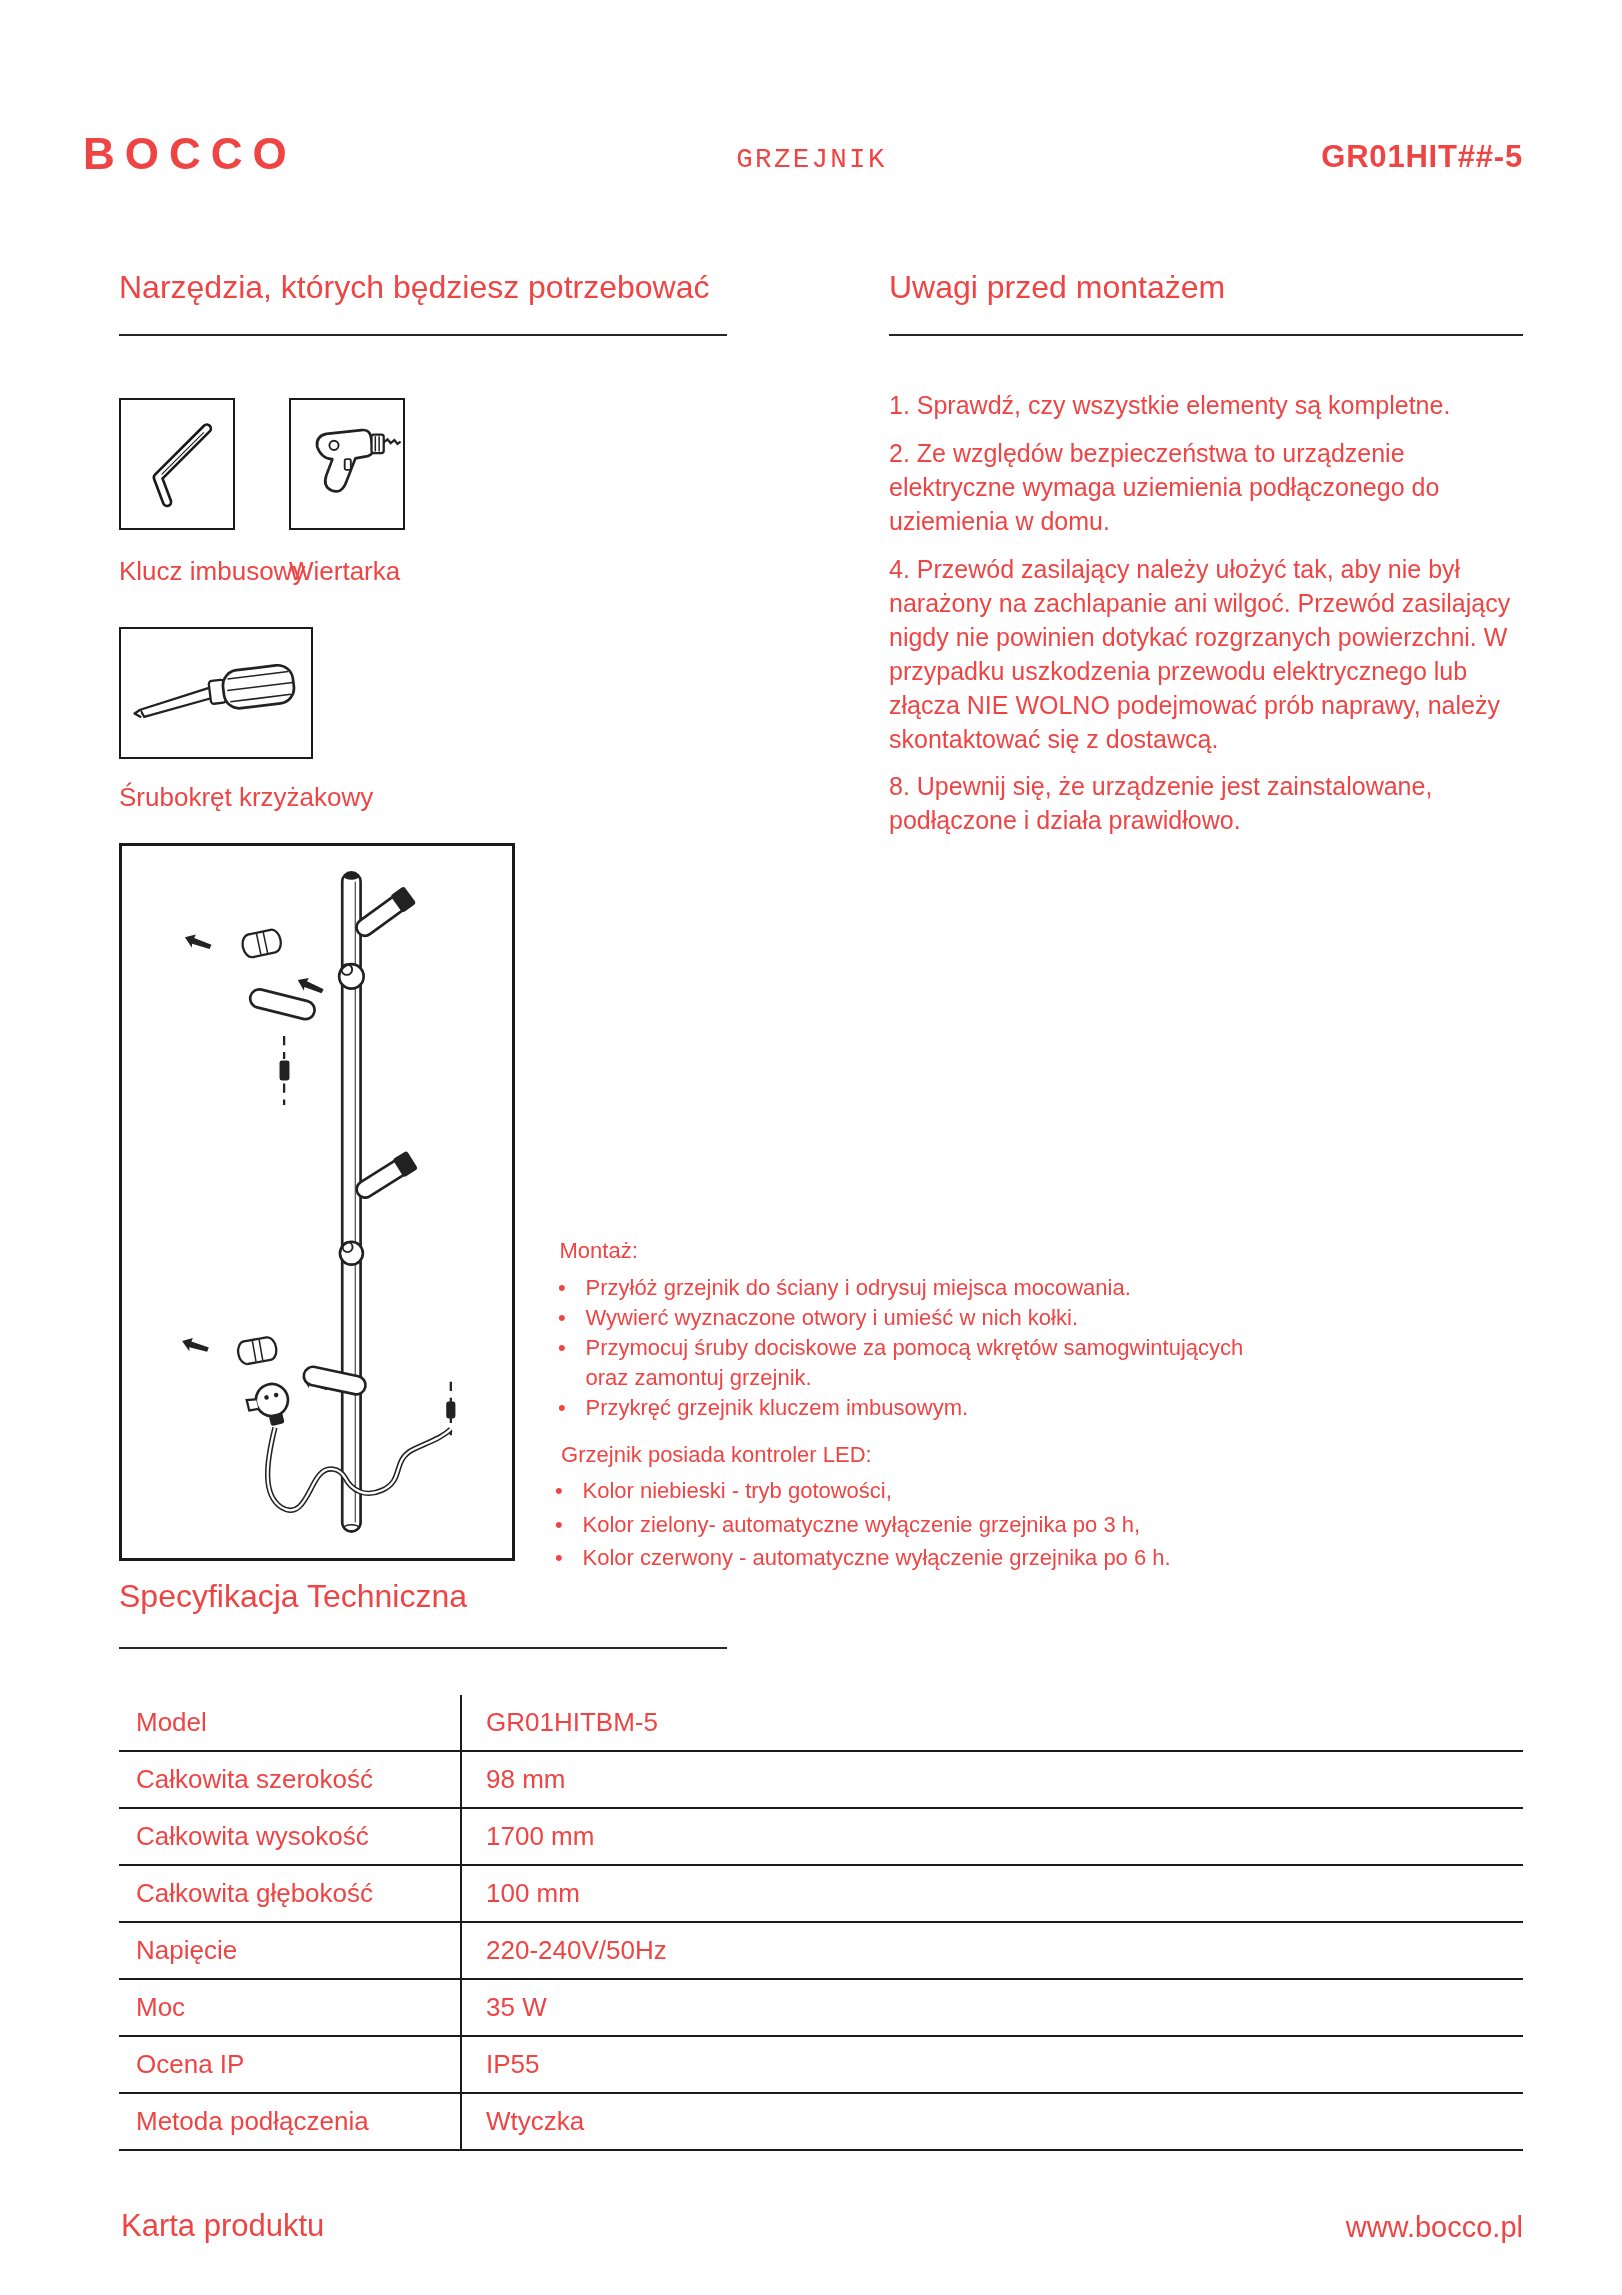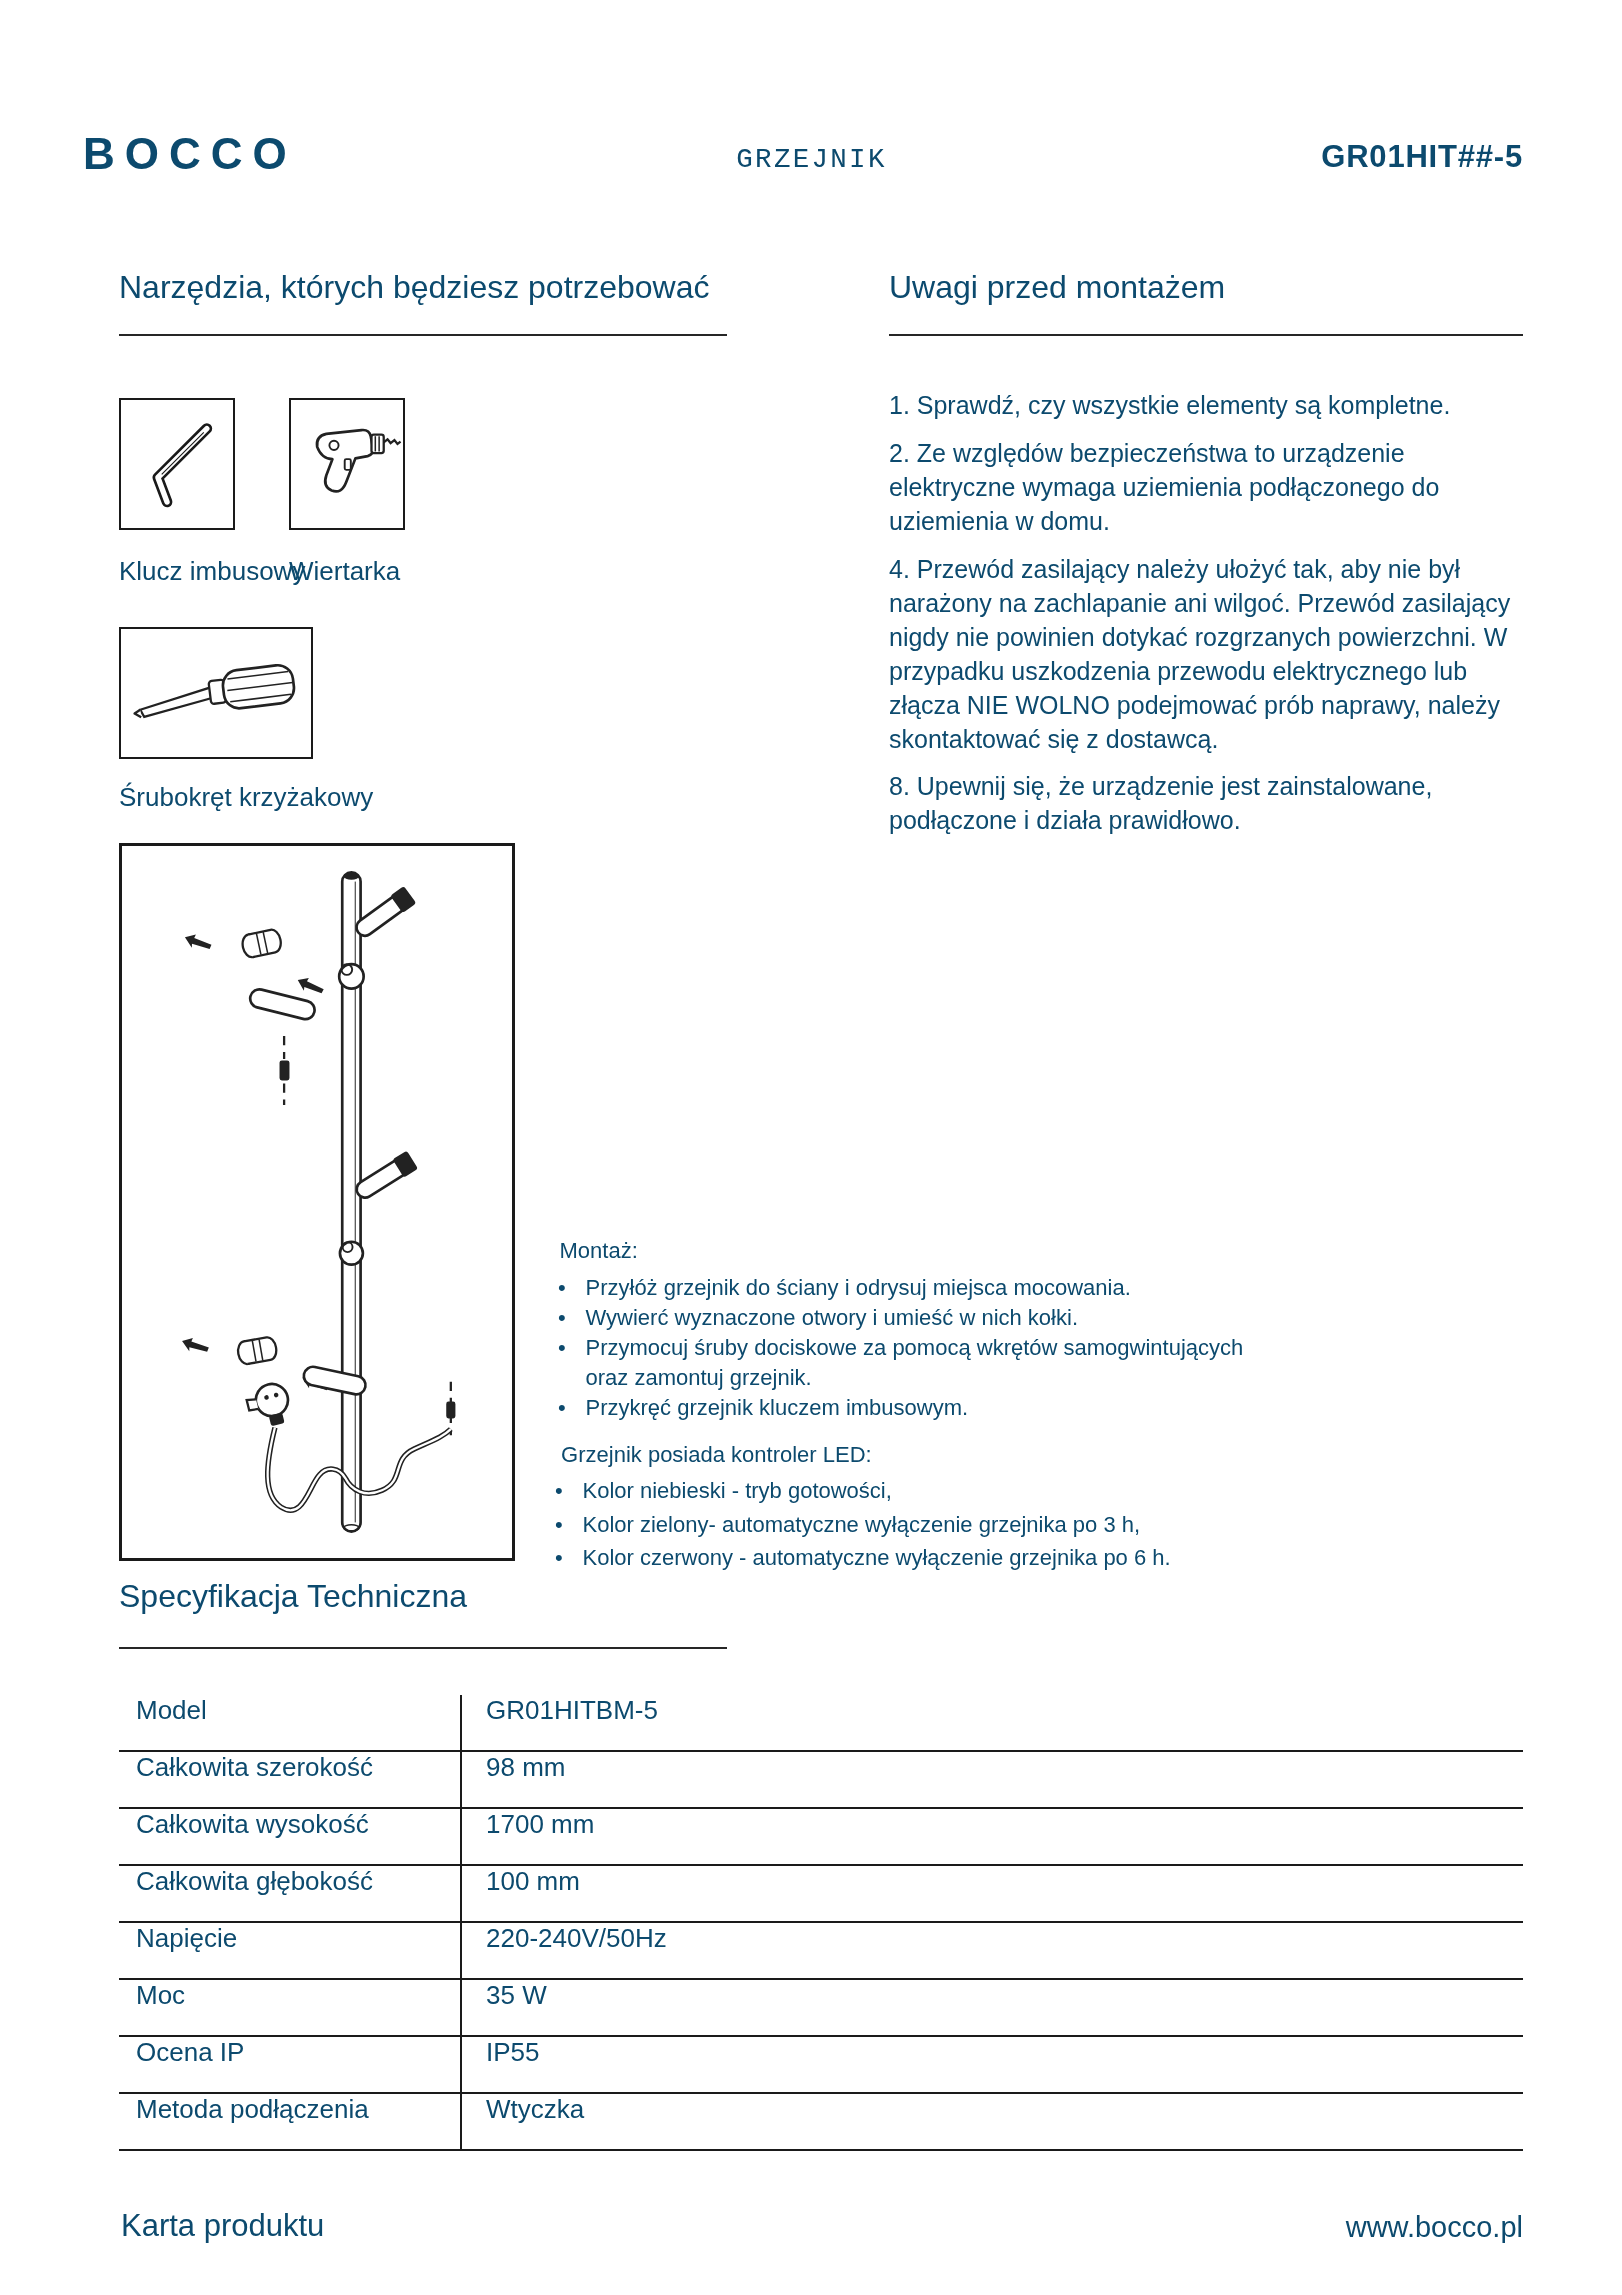--- a/index.html
+++ b/index.html
@@ -1,18 +1,18 @@
 <!DOCTYPE html>
 <html style="font-size:12.2px"><head>
 <meta charset="utf-8">
 <style>
   html,body { margin:0; padding:0; background:#e8e8e8; }
   .page {
     position:relative; width:1623px; height:2295px; margin:0 auto;
-    background:#ffffff; color:#0c4a6e;
+    background:#ffffff; color:#ef4444;
     font-family:"Liberation Sans", sans-serif;
     overflow:hidden;
   }
   .abs { position:absolute; }
 
   
   .brand { left:83px; top:129px; font-size:44px; font-weight:800; letter-spacing:10px; }
   .prodtype { left:50%; transform:translateX(-50%); top:144px; font-size:27.5px; letter-spacing:2.3px;font-family:Liberation Mono, monospace; }
   .modelcode { right:100px; top:139px; font-size:31px; font-weight:700; letter-spacing:0.8px; }
 
@@ -31,21 +31,21 @@
   
   .mini-title { font-size:22px; margin:0 0 9.2px 1.5px; }
   .blist { list-style:none; margin:0; padding:0; font-size:22px; }
   .blist li { display:flex; }
   .blist .dot { width:27.5px; flex:0 0 27.5px; }
   .montaz li { line-height:30px; }
   .ledlist li { line-height:27.5px; margin-bottom:6.1px; }
 
   
   .spec-table { left:119px; top:1695px; width:1404px; }
-  .spec-row { position:relative; height:57px; border-bottom:2.3px solid #1a1a1a; display:flex; align-items:flex-start; box-sizing:border-box; font-size:26px; }
+  .spec-row { position:relative; height:57px; border-bottom:2.3px solid #1a1a1a; display:flex; align-items:center; box-sizing:border-box; font-size:26px; }
   .spec-label { padding-left:17px; width:324px; flex:0 0 324px; }
   .spec-value { padding-left:26px; }
   .spec-divider { position:absolute; left:341px; top:0; bottom:0; width:2.3px; background:#1a1a1a; }
 
   
   .footer-left { left:121px; top:2208px; font-size:31px; }
   .footer-right { right:100px; top:2211px; font-size:29px;text-align:right; }
 
   svg { display:block; }
 </style>

